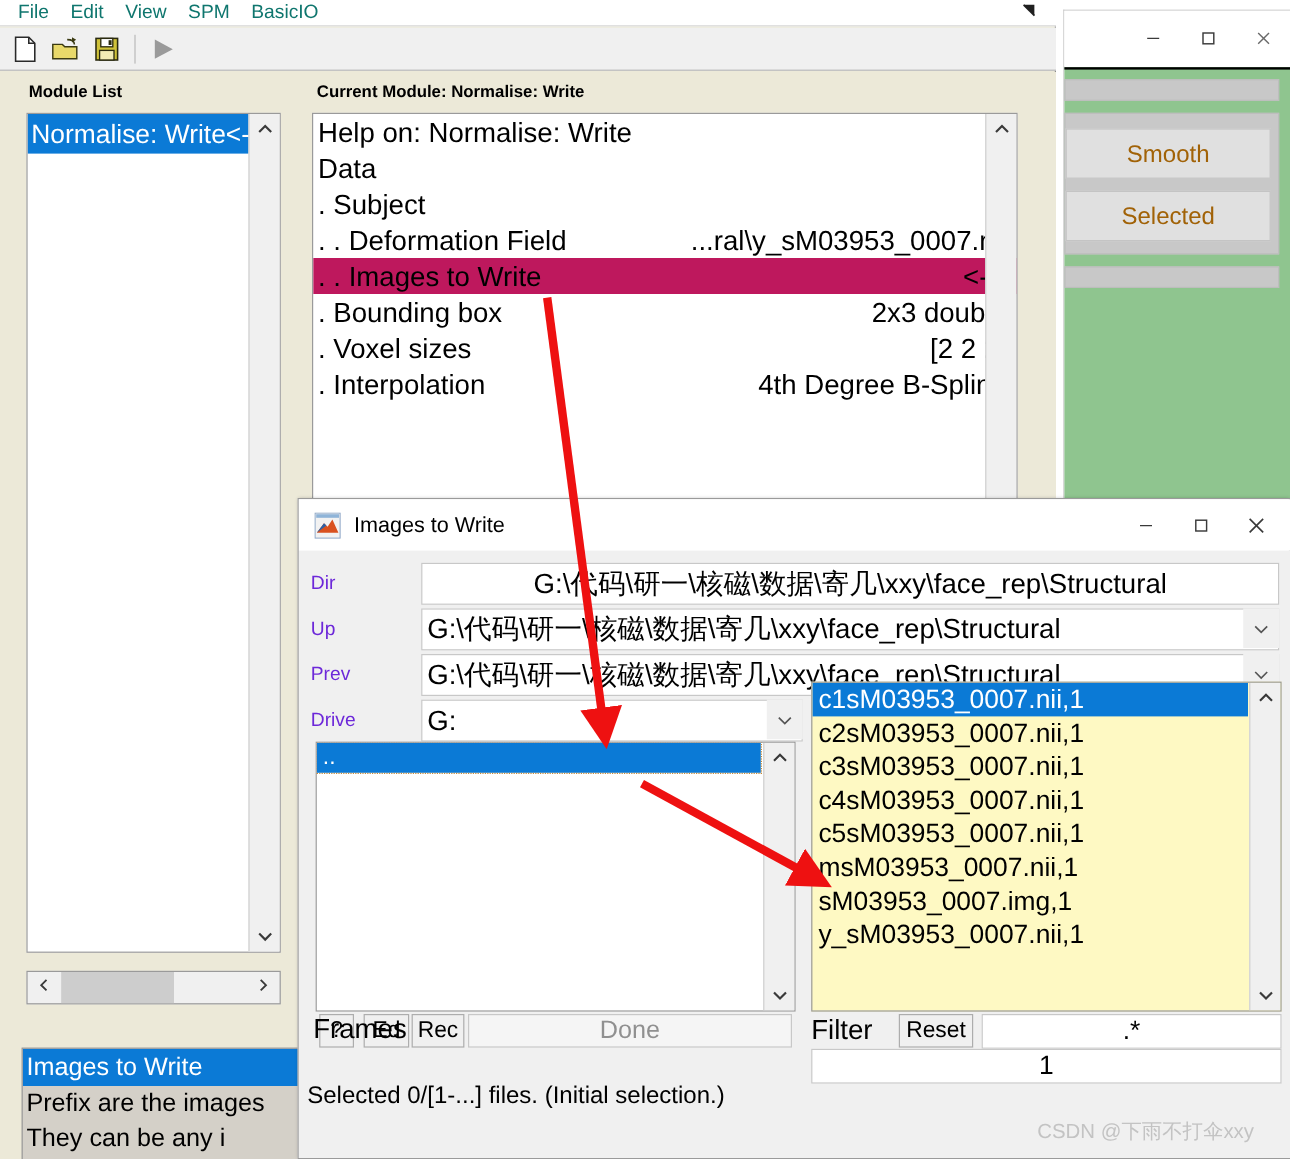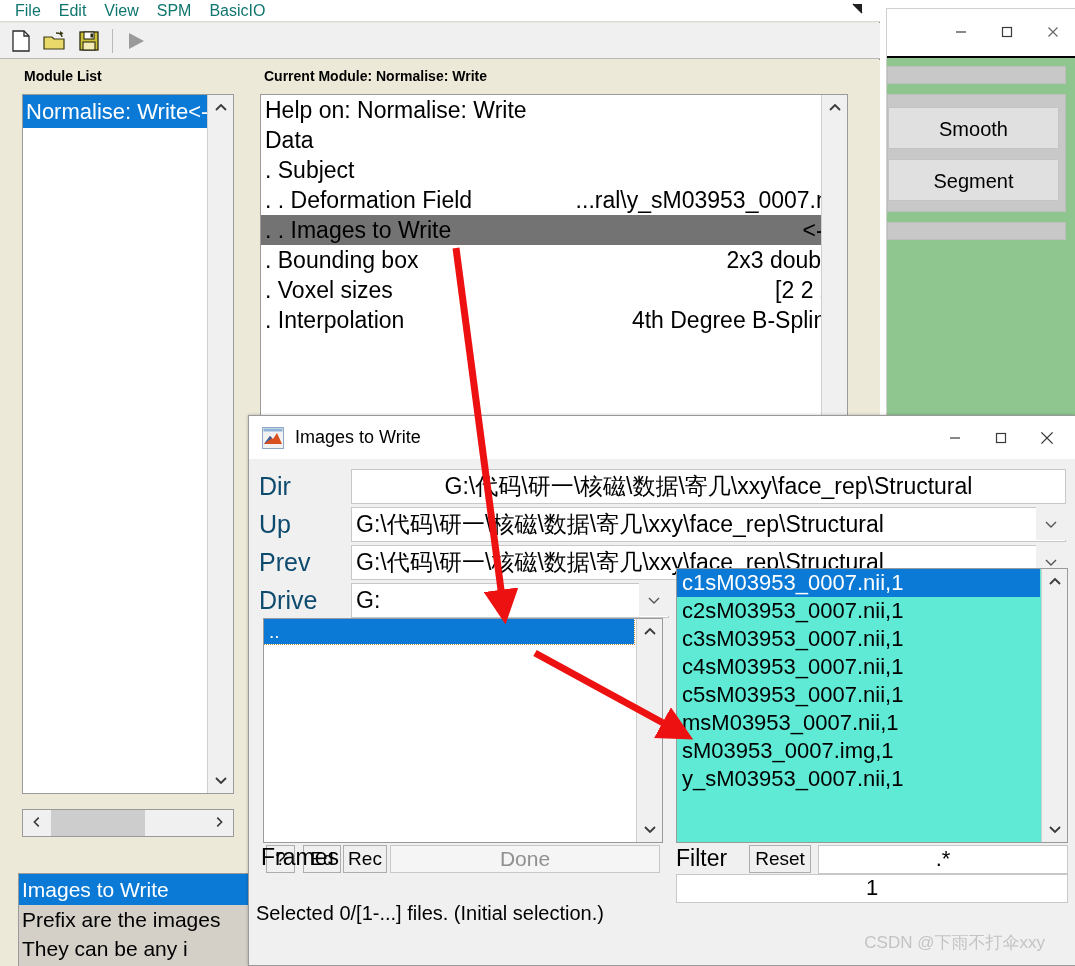--- a/index.html
+++ b/index.html
@@ -33,21 +33,21 @@
     background:#8fc58f; border-top:2px solid #000;
     padding:8px 10px 8px 0;
   }
   .spm-group{
     background:#c8c8c8; border:1px solid #bdbdbd;
     margin:0 0 10px 0; padding:12px 0 10px 0;
   }
   .spm-btn{
     display:block; margin:0 6px 10px 0; height:42px; line-height:42px;
     background:#e0e0e0; border:1px solid #c4c4c4;
-    text-align:center; font-size:20px; color:#000000;
+    text-align:center; font-size:20px; color:#a16207;
     white-space:nowrap; overflow:hidden;
   }
   .spm-btn:last-child{ margin-bottom:0; }
   .spm-group.pad-top{ height:18px; padding:0; }
 
   
   #batch-window{
     position:absolute; left:0; top:0; width:880px; height:966px;
     background:#ece9d8; border-right:1px solid #8a8a8a;
   }
@@ -118,38 +118,38 @@
   
   #cur-mod-box{
     position:absolute; left:260px; top:34px; width:588px; height:385px;
     background:#ffffff; border:1px solid #9a9a9a; overflow:hidden;
   }
   .hrow{
     position:relative; height:30px; line-height:30px; font-size:23px; color:#000;
     padding:0 6px 0 4px; white-space:nowrap;
   }
   .hrow .val{ position:absolute; right:8px; top:0; }
-  .hrow.sel{ background:#737373; }
+  .hrow.sel{ background:#be185d; }
 
   
   #file-dialog{
     position:absolute; left:248px; top:415px; width:827px; height:551px;
     background:#f0f0f0; border:1px solid #9a9a9a;
     box-shadow:0 0 3px rgba(0,0,0,.25);
   }
   #fd-titlebar{
     position:absolute; left:0; top:0; width:827px; height:43px; background:#ffffff;
     display:flex; align-items:center;
   }
   #fd-icon{ width:22px; height:22px; margin-left:13px; flex:none; }
   #fd-title{ font-size:18px; color:#000; margin-left:11px; flex:1; }
   #fd-body{ position:absolute; left:0; top:43px; width:827px; bottom:0; background:#f0f0f0; }
 
   .fd-row{ position:absolute; left:10px; height:35px; }
-  .fd-lbl{ position:absolute; left:0; top:0; width:92px; font-size:25px; line-height:35px; color:#0c4a6e; }
+  .fd-lbl{ position:absolute; left:0; top:0; width:92px; font-size:16px; line-height:35px; color:#6d28d9; }
   .fd-field{
     position:absolute; height:35px; background:#fff; border:1px solid #c8c8c8;
     font-size:23px; line-height:33px; color:#000; overflow:hidden; white-space:nowrap;
   }
   .fd-field.center{ text-align:center; }
   .fd-field.left{ padding-left:4px; }
   .fd-caret{
     position:absolute; right:0; top:0; width:30px; height:33px;
     background:#f0f0f0; display:flex; align-items:center; justify-content:center; color:#555;
   }
@@ -159,21 +159,21 @@
     position:absolute; left:263px; top:618px; width:400px; height:225px;
     background:#fff; border:1px solid #9a9a9a; overflow:hidden;
   }
   #dir-item{
     height:25px; background:#0b7ad6; color:#fff; font-size:19px; line-height:25px;
     padding-left:5px; outline:1px dotted #c08a3e; width:370px;
   }
   
   #file-list{
     position:absolute; left:676px; top:568px; width:392px; height:275px;
-    background:#5eead4; border:1px solid #9a9a9a; overflow:hidden;
+    background:#fef9c3; border:1px solid #9a9a9a; overflow:hidden;
   }
   .file-item{
     height:28px; line-height:28px; font-size:22px; color:#000; padding-left:5px;
     white-space:nowrap;
   }
   .file-item.sel{ background:#0b7ad6; color:#fff; }
 
   
   .fd-btn{
     position:absolute; background:#f0f0f0; border:1px solid #adadad;
@@ -218,21 +218,21 @@
       <svg width="16" height="16" viewBox="0 0 16 16">
           <line x1="3.5" y1="3.5" x2="12.5" y2="12.5" stroke="#6a6a6a" stroke-width="1.2"></line>
           <line x1="12.5" y1="3.5" x2="3.5" y2="12.5" stroke="#6a6a6a" stroke-width="1.2"></line>
         </svg>
     </div>
   </div>
   <div id="spm-body">
     <div class="spm-group pad-top"></div>
     <div class="spm-group">
       <div class="spm-btn">Smooth</div>
-      <div class="spm-btn">Segment</div>
+      <div class="spm-btn">Selected</div>
     </div>
     <div class="spm-group pad-top"></div>
   </div>
 </div>
 
 <div id="batch-window">
 
   <div id="menubar">
     <div class="menu-item">File</div>
     <div class="menu-item">Edit</div>

